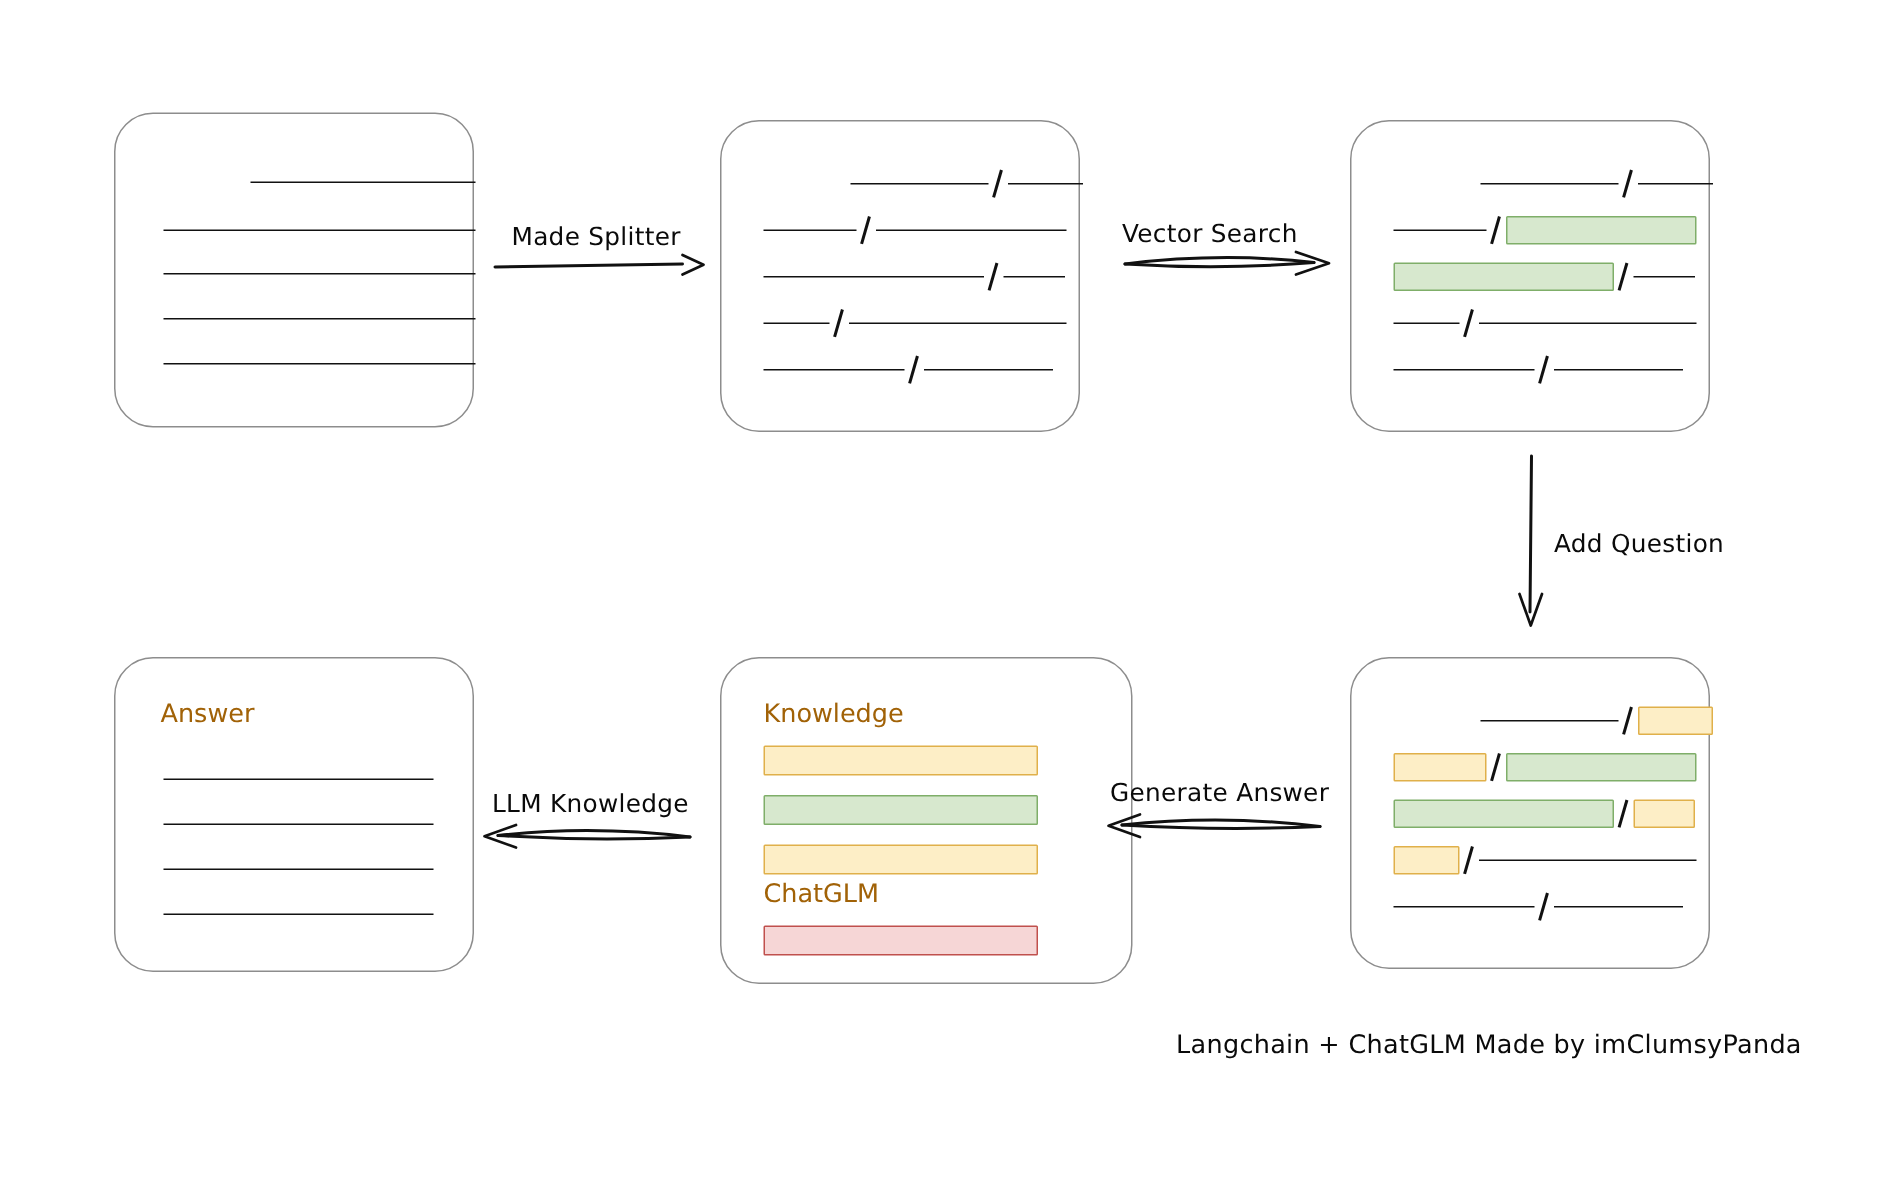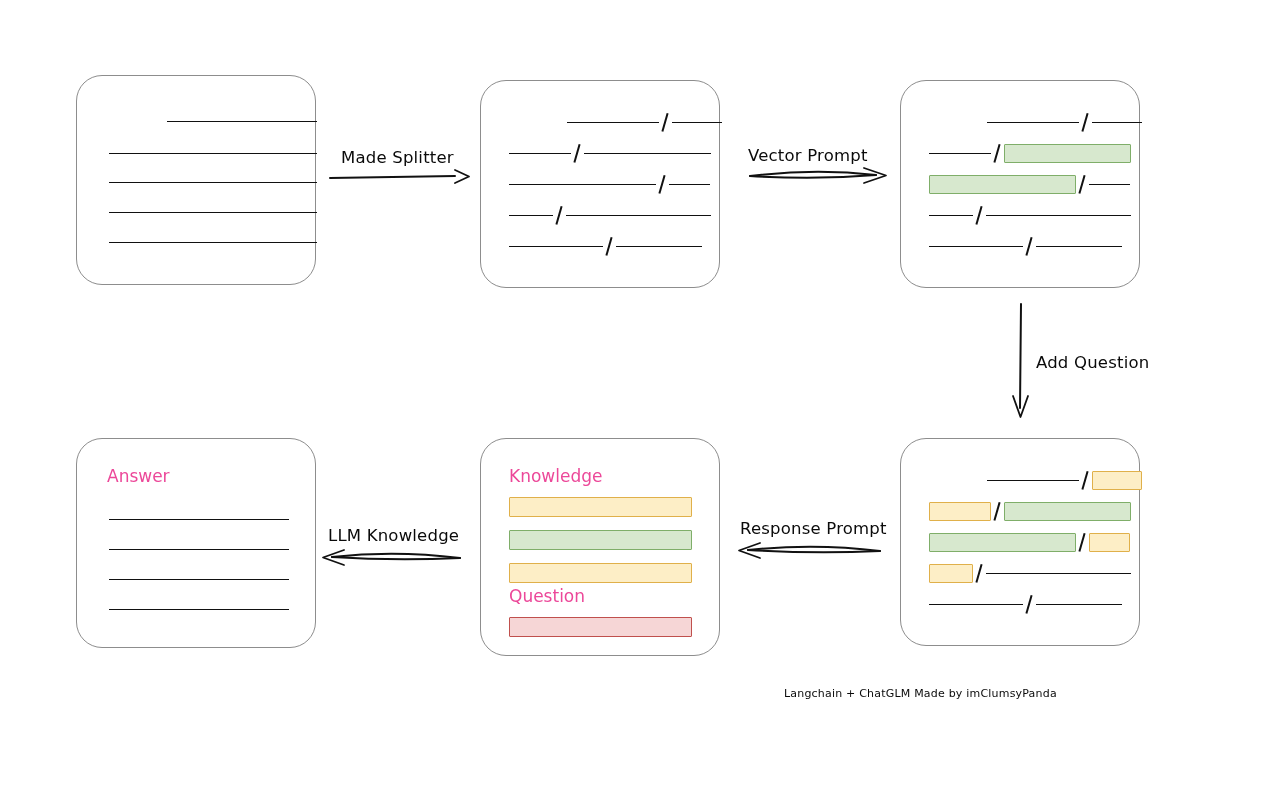--- a/index.html
+++ b/index.html
@@ -92,28 +92,28 @@
     position: absolute;
     font-family: "DejaVu Sans", sans-serif;
     color: #0a0a0a;
     white-space: nowrap;
     letter-spacing: 0.2px;
   }
   .box-label {
     position: absolute;
     font-family: "DejaVu Sans", sans-serif;
     font-size: 17px;
-    color: #ec4899;
+    color: #a16207;
     white-space: nowrap;
   }
   .arrow-label {
     font-size: 16.5px;
   }
   .footer-label {
-    font-size: 11px;
+    font-size: 17px;
   }
 
   svg.arrow-layer {
     position: absolute;
     left: 0; top: 0;
     width: 1262px;
     height: 792px;
     pointer-events: none;
     overflow: visible;
   }
@@ -221,28 +221,28 @@
       <span class="slash"></span>
       <span class="seg" style="width:145px;"></span>
     </div>
     <div class="row" style="left:28px; top:154px;">
       <span class="seg" style="width:94px;"></span>
       <span class="slash"></span>
       <span class="seg" style="width:86px;"></span>
     </div>
   </div>
 
-  <div class="doc-box" style="left:480px; top:438px; width:240px; height:218px;">
+  <div class="doc-box" style="left:480px; top:438px; width:275px; height:218px;">
     <span class="box-label" style="left:28px; top:27px;">Knowledge</span>
 
     <div class="bar yellow" style="left:28px; top:58px; width:183px;"></div>
     <div class="bar green" style="left:28px; top:91px; width:183px;"></div>
     <div class="bar yellow" style="left:28px; top:124px; width:183px;"></div>
 
-    <span class="box-label" style="left:28px; top:147px;">Question</span>
+    <span class="box-label" style="left:28px; top:147px;">ChatGLM</span>
 
     <div class="bar red" style="left:28px; top:178px; width:183px;"></div>
   </div>
 
   <div class="doc-box" style="left:76px; top:438px; width:240px; height:210px;">
     <span class="box-label" style="left:30px; top:27px;">Answer</span>
     <div class="row" style="left:32px; top:69px;">
       <span class="seg" style="width:180px;"></span>
     </div>
     <div class="row" style="left:32px; top:99px;">
@@ -282,23 +282,23 @@
 
     <g>
       <path d="M 460 558 Q 395 550 332 557" stroke="#111" stroke-width="2" fill="none" stroke-linecap="round"></path>
       <path d="M 460 558 Q 395 561 332 557" stroke="#111" stroke-width="2" fill="none" stroke-linecap="round"></path>
       <path d="M 344 550 L 323 557.5 L 344 565" stroke="#111" stroke-width="1.8" fill="none" stroke-linejoin="round" stroke-linecap="round"></path>
     </g>
   </svg>
 
   <span class="hand arrow-label" style="left:341px; top:148px;">Made Splitter</span>
 
-  <span class="hand arrow-label" style="left:748px; top:146px;">Vector Prompt</span>
+  <span class="hand arrow-label" style="left:748px; top:146px;">Vector Search</span>
 
   <span class="hand arrow-label" style="left:1036px; top:353px;">Add Question</span>
 
-  <span class="hand arrow-label" style="left:740px; top:519px;">Response Prompt</span>
+  <span class="hand arrow-label" style="left:740px; top:519px;">Generate Answer</span>
 
   <span class="hand arrow-label" style="left:328px; top:526px;">LLM Knowledge</span>
 
   <span class="hand footer-label" style="left:784px; top:687px;">Langchain + ChatGLM Made by imClumsyPanda</span>
 
 </div>
 
 </body></html>

